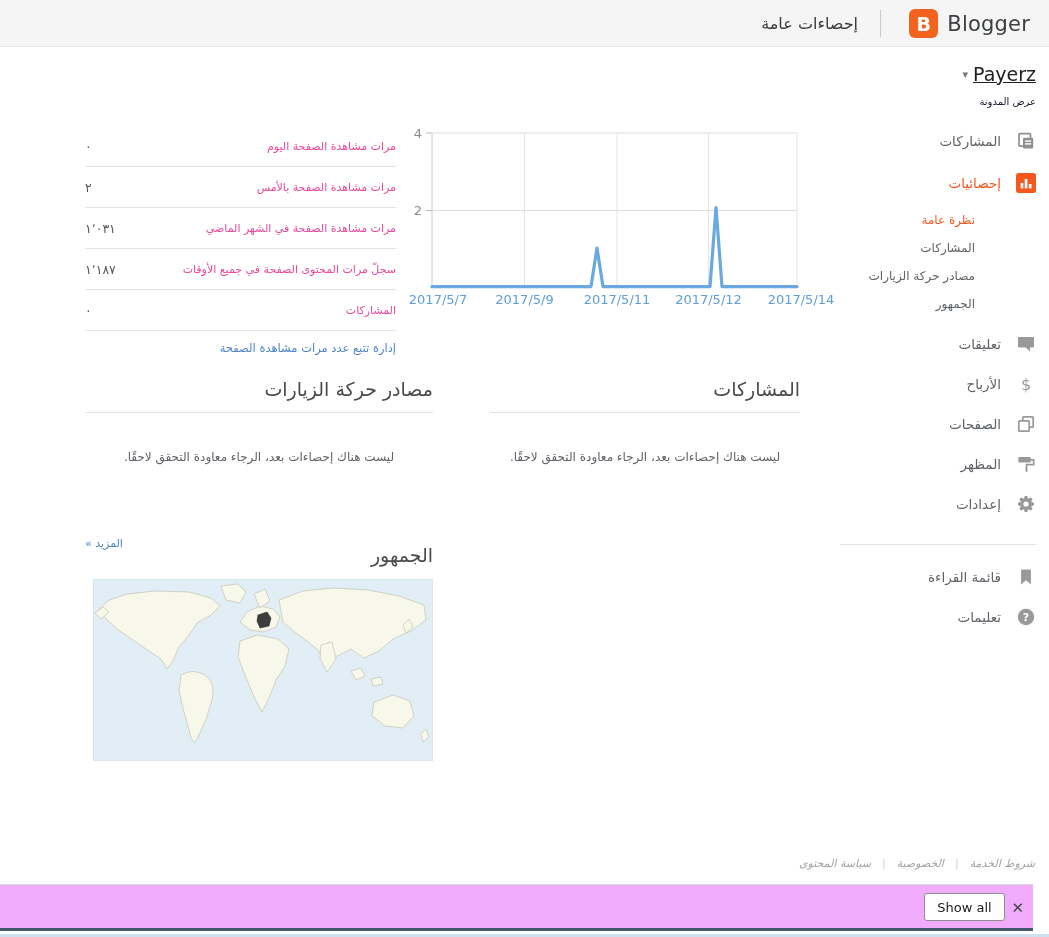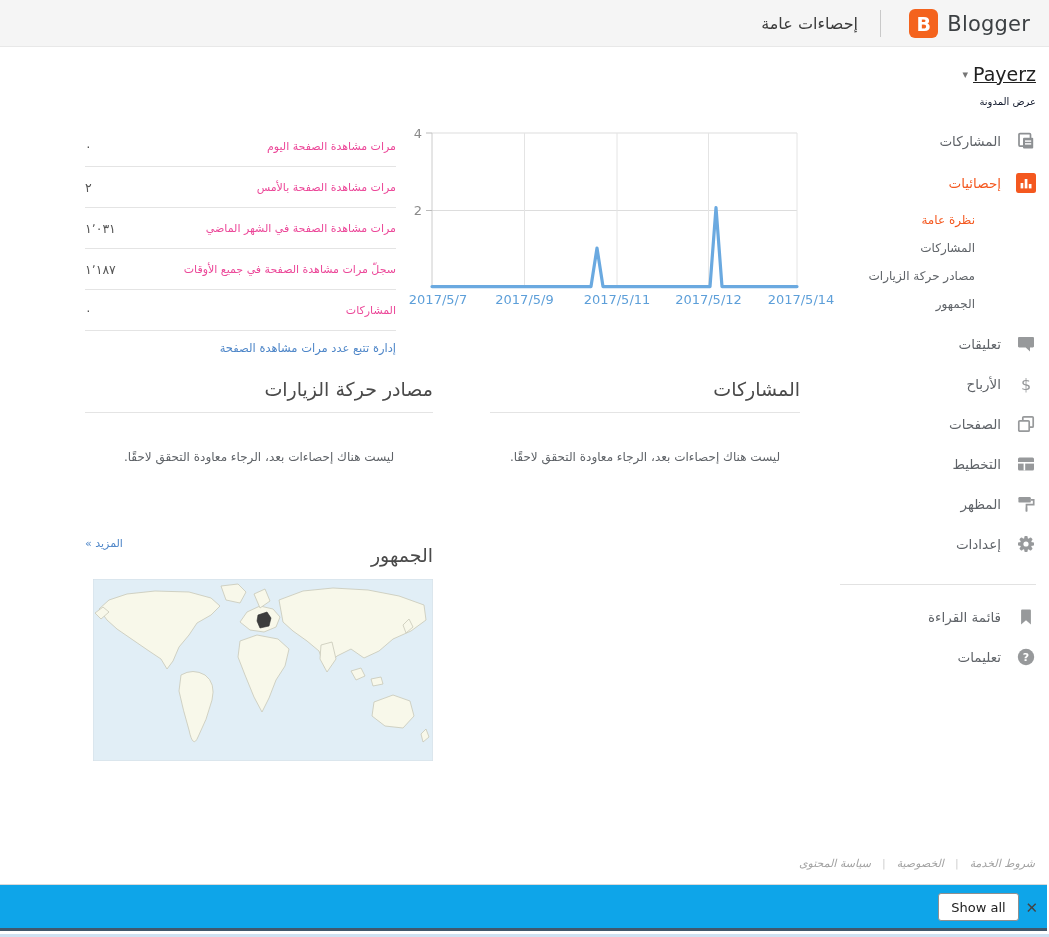--- a/index.html
+++ b/index.html
@@ -55,21 +55,21 @@
   .more-link { position:absolute; left:0; top:2px; font-size:11px; color:#4e86c8; text-decoration:none; direction:rtl; }
   .audience-title { font-size:19px; color:#4a4a4a; text-align:right; margin-top:9px; }
   .map-box { margin-top:13px; width:340px; height:182px; }
 
   
   .footer { position:absolute; top:857px; right:14px; display:flex; direction:rtl; align-items:center; font-size:11px; color:#a3a3a3; }
   .footer a { color:#a3a3a3; text-decoration:none;font-style:italic; }
   .footer .fsep { color:#cfcfcf; margin:0 11px; }
 
   
-  .download-bar { position:absolute; top:884px; left:0; right:2px; height:47px; background:#0ea5e9; border-top:1px solid #d9d9d9; border-bottom:3px solid #42586c; direction:ltr;padding-left:42px; }
+  .download-bar { position:absolute; top:884px; left:0; right:16px; height:47px; background:#f0abfc; border-top:1px solid #d9d9d9; border-bottom:3px solid #42586c; direction:ltr;padding-left:42px; }
   .show-all-btn { position:absolute; right:28px; top:8px; width:81px; height:28px; background:#fff; border:1px solid #8f8f8f; border-radius:3px; font-family:"DejaVu Sans",sans-serif; font-size:13px; color:#1b1b1b; cursor:pointer; }
   .bar-close { position:absolute; right:5px; top:12px; font-size:15px; color:#444; cursor:pointer; padding:2px 4px; }
   .window-edge { position:absolute; top:934px; left:0; right:0; height:3px; background:#cfe1f1; }
 </style>
 </head>
 <body>
 
 <div id="app">
 
   <div class="header">
@@ -135,30 +135,20 @@
         <span class="nav-label">الأرباح</span>
       </div>
       <div class="nav-item" style="height:40px">
         <span class="nav-icon">
           <svg width="20" height="20" viewBox="0 0 20 20">
               <rect x="6.8" y="2.8" width="10.4" height="10.4" rx="1" fill="none" stroke="#97999b" stroke-width="1.7"></rect>
               <rect x="2.8" y="6.8" width="10.4" height="10.4" rx="1" fill="#fff" stroke="#97999b" stroke-width="1.7"></rect>
             </svg>
         </span>
         <span class="nav-label">الصفحات</span>
-      </div>
-      <div class="nav-item" style="height:40px">
-        <span class="nav-icon">
-          <svg width="20" height="20" viewBox="0 0 20 20">
-              <rect x="2" y="3.6" width="16" height="12.8" rx="1.5" fill="#97999b"></rect>
-              <rect x="2" y="8" width="16" height="1.6" fill="#fff"></rect>
-              <rect x="7.6" y="8" width="1.6" height="8.4" fill="#fff"></rect>
-            </svg>
-        </span>
-        <span class="nav-label">التخطيط</span>
       </div>
       <div class="nav-item" style="height:40px">
         <span class="nav-icon">
           <svg width="20" height="20" viewBox="0 0 20 20">
               <rect x="2.4" y="3" width="12.4" height="5.6" rx="1.2" fill="#97999b"></rect>
               <path d="M14.8 5.8h2.9v4.9h-7.2v2.6" fill="none" stroke="#97999b" stroke-width="1.7"></path>
               <rect x="9.5" y="13.1" width="2" height="4.6" rx=".6" fill="#97999b"></rect>
             </svg>
         </span>
         <span class="nav-label">المظهر</span>
@@ -210,21 +200,21 @@
     </div>
     <div class="stat-row">
       <span class="stat-label">مرات مشاهدة الصفحة بالأمس</span>
       <span class="stat-value">٢</span>
     </div>
     <div class="stat-row">
       <span class="stat-label">مرات مشاهدة الصفحة في الشهر الماضي</span>
       <span class="stat-value">١٬٠٣١</span>
     </div>
     <div class="stat-row">
-      <span class="stat-label">سجلّ مرات مشاهدة الصفحة في جميع الأوقات</span>
+      <span class="stat-label">سجلّ مرات المحتوى الصفحة في جميع الأوقات</span>
       <span class="stat-value">١٬١٨٧</span>
     </div>
     <div class="stat-row">
       <span class="stat-label">المشاركات</span>
       <span class="stat-value">٠</span>
     </div>
     <a class="manage-link" href="#">إدارة تتبع عدد مرات مشاهدة الصفحة</a>
   </div>
 
   <div class="chart-wrap">

